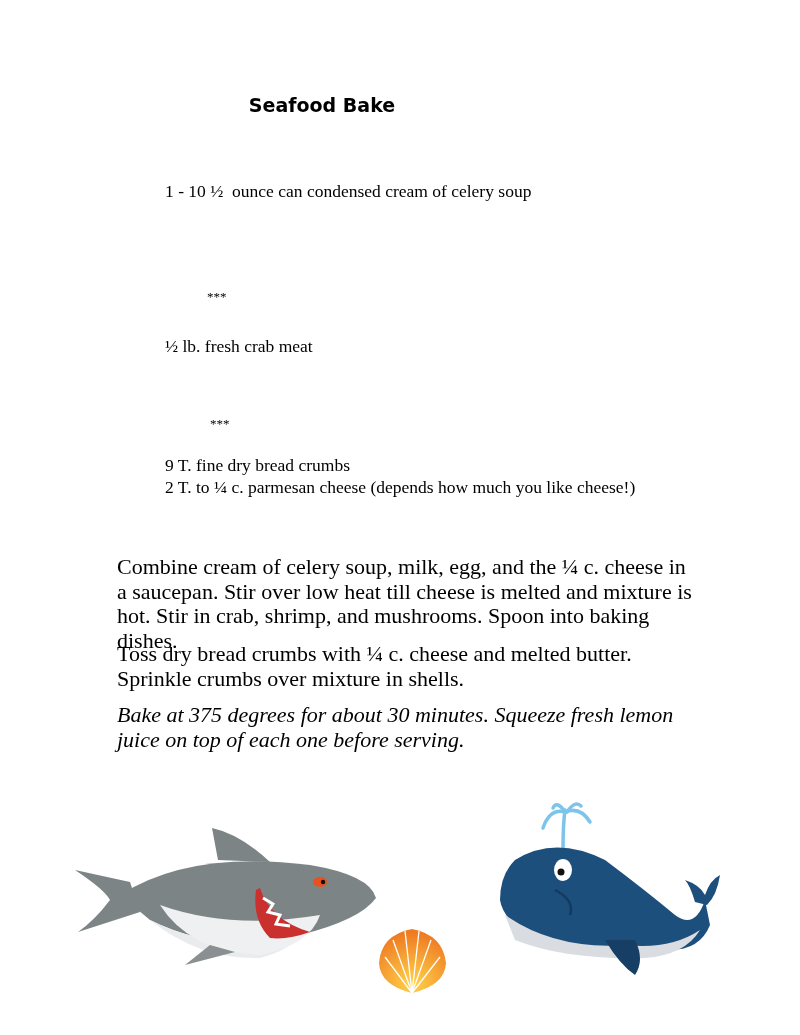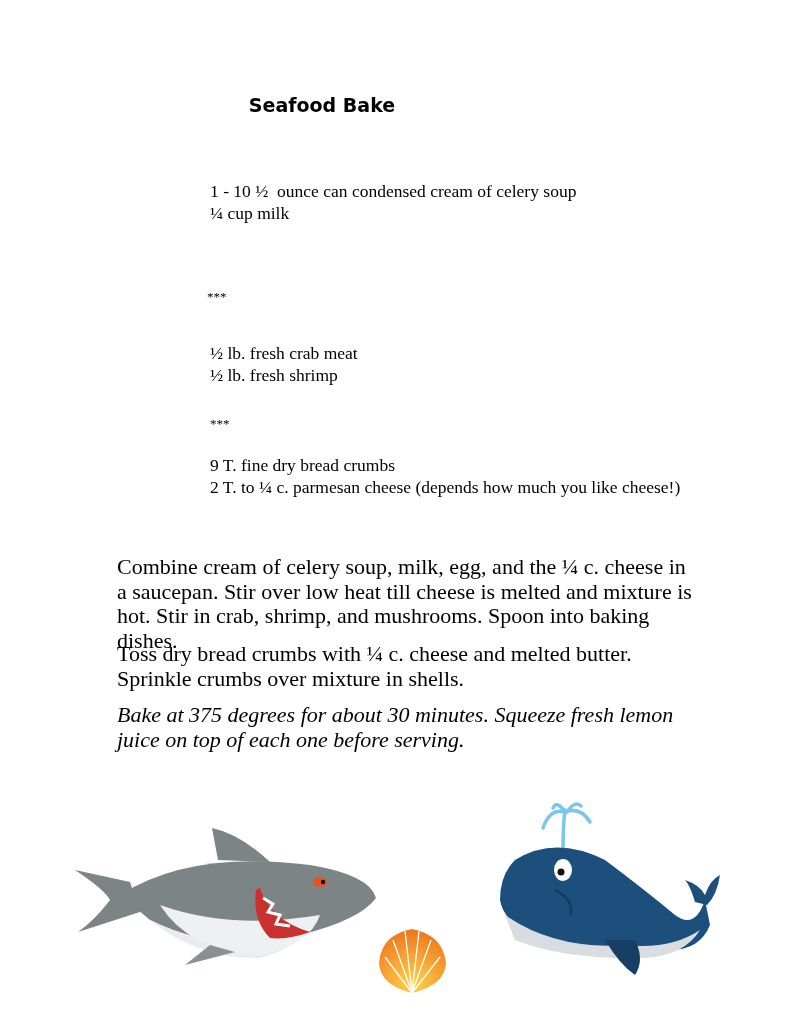--- a/index.html
+++ b/index.html
@@ -6,44 +6,41 @@
   body { width: 800px; height: 1035px; position: relative; overflow: hidden; }
   .title {
     position: absolute; left: 0; width: 644px; top: 94px;
     text-align: center; font-family: "DejaVu Sans", sans-serif;
     font-weight: bold; font-size: 19px; color: #000;
   }
   .ing {
     position: absolute; left: 165px;
     font-family: "Liberation Serif", serif; font-size: 17.5px; color: #000;
     line-height: 21.5px;
-    margin-left: 45px;
   }
   .ing div { white-space: pre; }
   .sep { position: absolute; font-family: "Liberation Serif", serif; font-size: 13px; color: #000; }
   .para {
     position: absolute; left: 117px; width: 580px;
     font-family: "Liberation Serif", serif; font-size: 22px; color: #000; line-height: 24.5px;
   }
   svg.art { position: absolute; }
 </style>
 </head>
 <body>
 
 <div class="title">Seafood Bake</div>
 
 <div class="ing" style="top:181px;">
   <div>1 - 10 ½  ounce can condensed cream of celery soup</div>
-  <div>¼ cup milk</div>
 </div>
 <div class="sep" style="left:207px;top:289px;">***</div>
 
-<div class="ing" style="top:343px;">
+<div class="ing" style="top:336px;">
   <div>½ lb. fresh crab meat</div>
-  <div>½ lb. fresh shrimp</div>
 </div>
 <div class="sep" style="left:210px;top:416px;">***</div>
 
 <div class="ing" style="top:455px;">
   <div>9 T. fine dry bread crumbs</div>
   <div>2 T. to ¼ c. parmesan cheese (depends how much you like cheese!)</div>
 </div>
 
 <div class="para" style="top:555px;">Combine cream of celery soup, milk, egg, and the ¼ c. cheese in a saucepan. Stir over low heat till cheese is melted and mixture is hot.  Stir in crab, shrimp, and mushrooms. Spoon into baking dishes.</div>
 <div class="para" style="top:642px;">Toss dry bread crumbs with ¼ c. cheese and melted butter.  Sprinkle crumbs over mixture in shells.</div>

